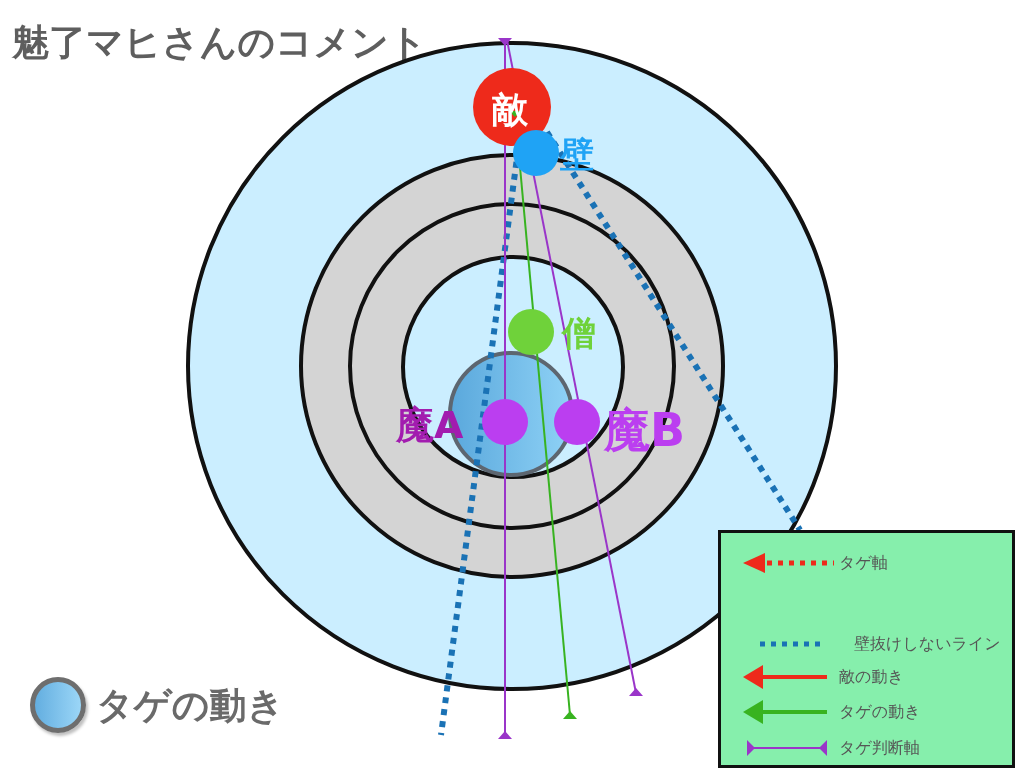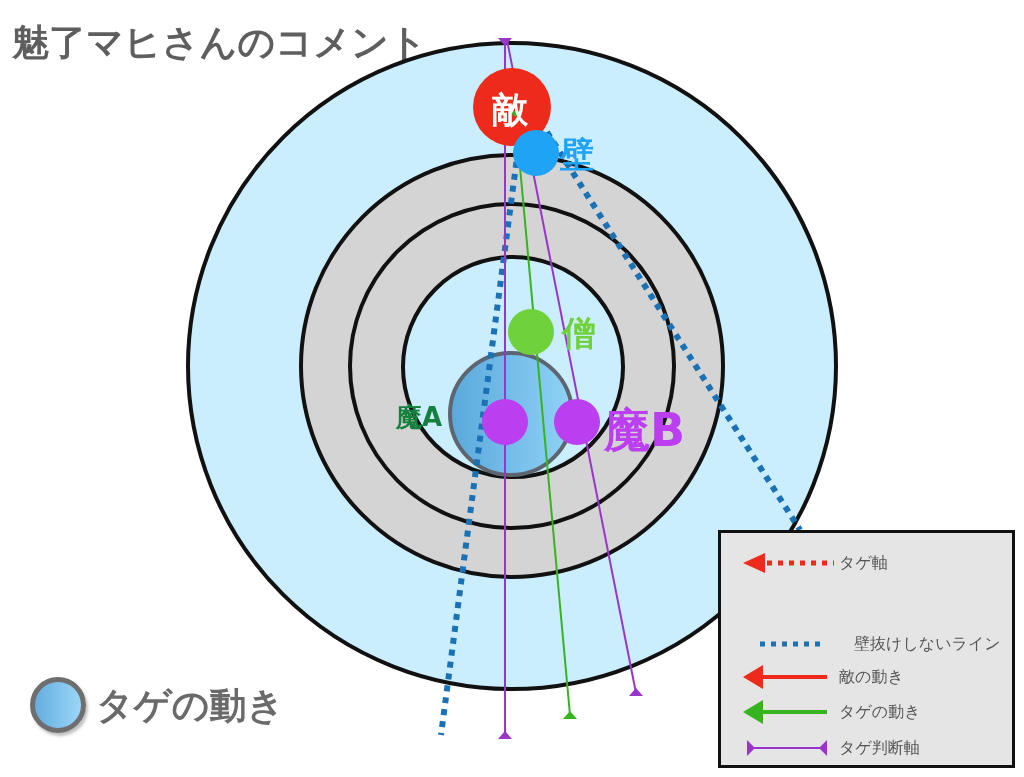--- a/index.html
+++ b/index.html
@@ -3,21 +3,21 @@
 <meta charset="utf-8">
 <style>
   html, body { margin: 0; padding: 0; background: #ffffff; }
   body { width: 1024px; height: 777px; position: relative; overflow: hidden;
          font-family: "DejaVu Sans", "Liberation Sans", sans-serif; }
   #title { position: absolute; left: 12px; top: 18px; font-size: 37px; font-weight: bold;
            color: #5e5e5e; letter-spacing: 0px; white-space: nowrap; z-index: 1; }
   #diagram { position: absolute; left: 0; top: 0; z-index: 2; }
   .lbl { position: absolute; font-weight: bold; white-space: nowrap; z-index: 3; }
   #legend { position: absolute; left: 718px; top: 530px; width: 297px; height: 238px;
-            border: 3px solid #111; background: #e5e5e5; box-sizing: border-box; z-index: 4; }
+            border: 3px solid #111; background: #86efac; box-sizing: border-box; z-index: 4; }
   .leg-row { position: absolute; left: 0; height: 30px; width: 100%; }
   .leg-icon { position: absolute; left: 18px; top: 0; }
   .leg-text { position: absolute; left: 118px; top: 4px; font-size: 16px; color: #555;
               white-space: nowrap; }
   #key { position: absolute; left: 30px; top: 677px; z-index: 3; }
   #key-circle { position: absolute; left: 0; top: 0; width: 56px; height: 56px; border-radius: 50%;
                 border: 5px solid #6e6e6e; box-sizing: border-box;
                 background: linear-gradient(90deg, #63aee0, #9bd6f7);
                 box-shadow: 2px 3px 3px rgba(0,0,0,0.25); }
   #key-label { position: absolute; left: 66px; top: 4px; font-size: 37px; font-weight: bold;
@@ -63,21 +63,21 @@
 
   <circle cx="531" cy="332" r="23" fill="#6fd23a"></circle>
 
   <circle cx="505" cy="422" r="23" fill="#bb3ef0"></circle>
   <circle cx="577" cy="422" r="23" fill="#bb3ef0"></circle>
 </svg>
 
 <div class="lbl" style="left:492px; top:86px; font-size:36px; color:#ffffff;">敵</div>
 <div class="lbl" style="left:560px; top:132px; font-size:34px; color:#1fa3f5;">壁</div>
 <div class="lbl" style="left:562px; top:311px; font-size:34px; color:#6fd23a;">僧</div>
-<div class="lbl" style="left:396px; top:400px; font-size:26px; color:#15803d;">魔A</div>
+<div class="lbl" style="left:396px; top:400px; font-size:38px; color:#a21caf;">魔A</div>
 <div class="lbl" style="left:604px; top:400px; font-size:46px; color:#bb3ef0;">魔B</div>
 
 <div id="key">
   <div id="key-circle"></div>
   <div id="key-label">タゲの動き</div>
 </div>
 
 <div id="legend">
   <div class="leg-row" style="top:16px;">
     <svg class="leg-icon" width="95" height="28">

